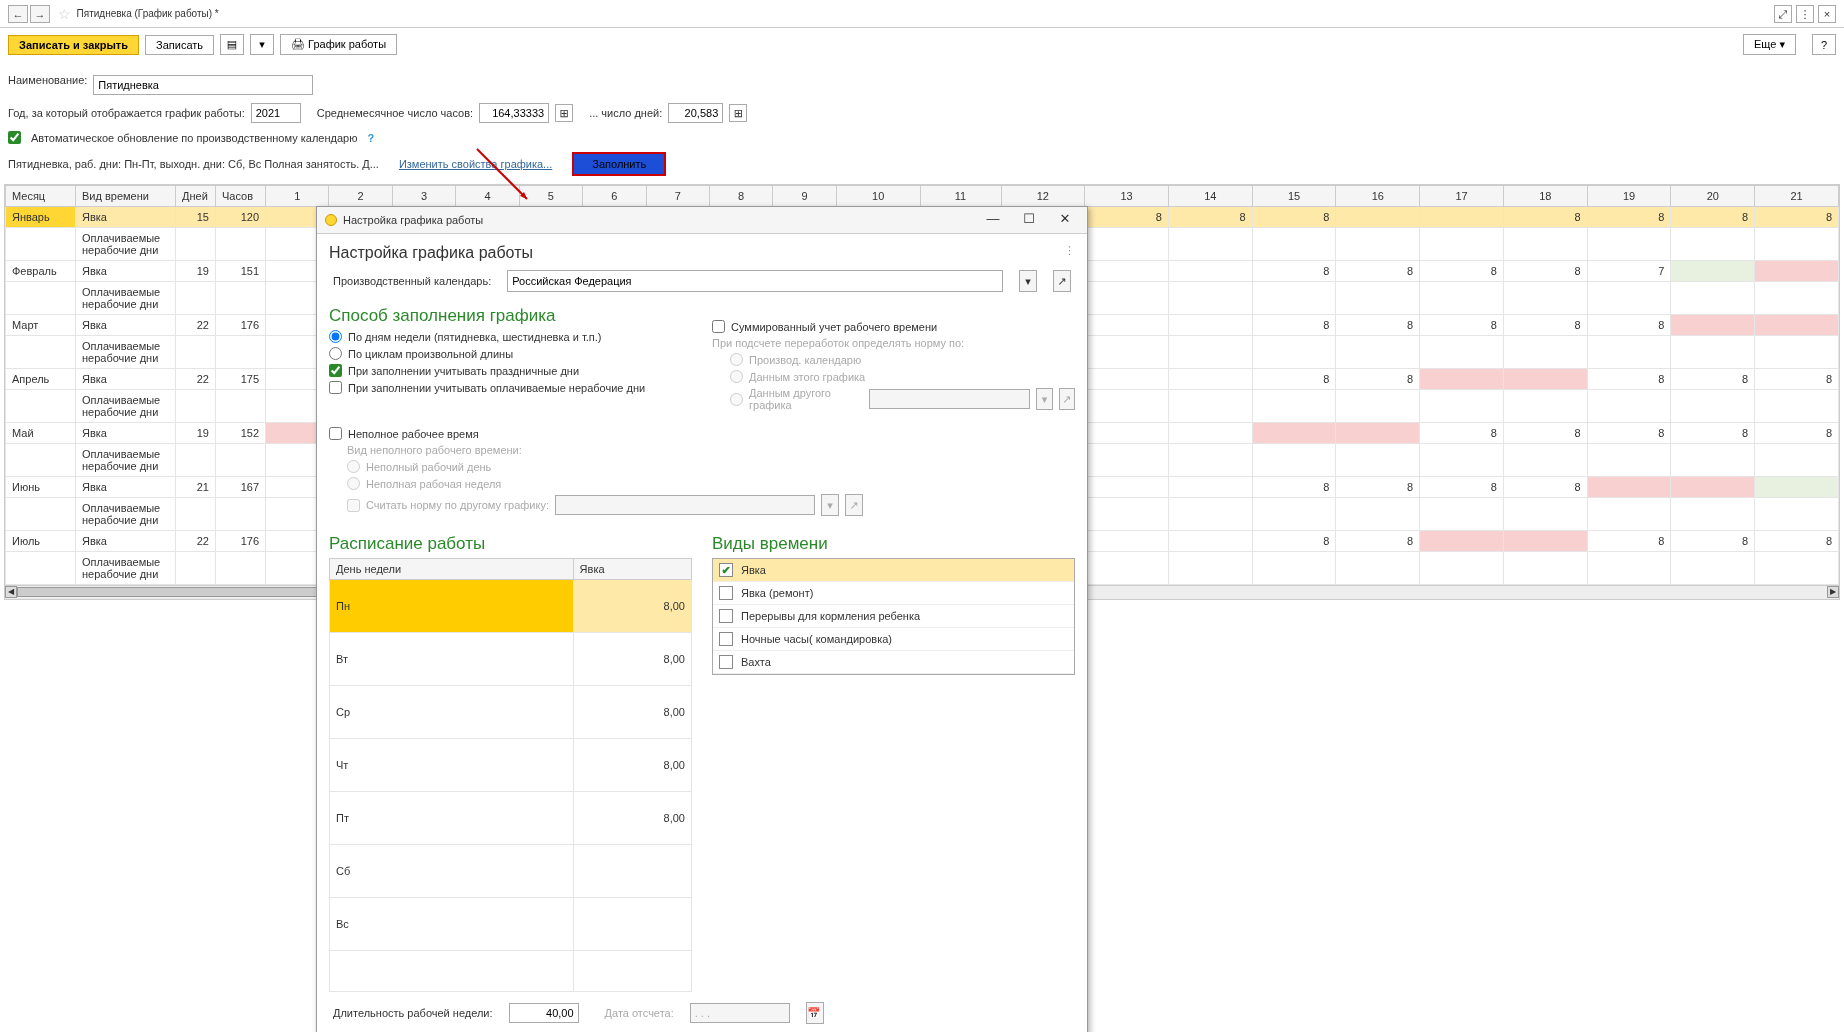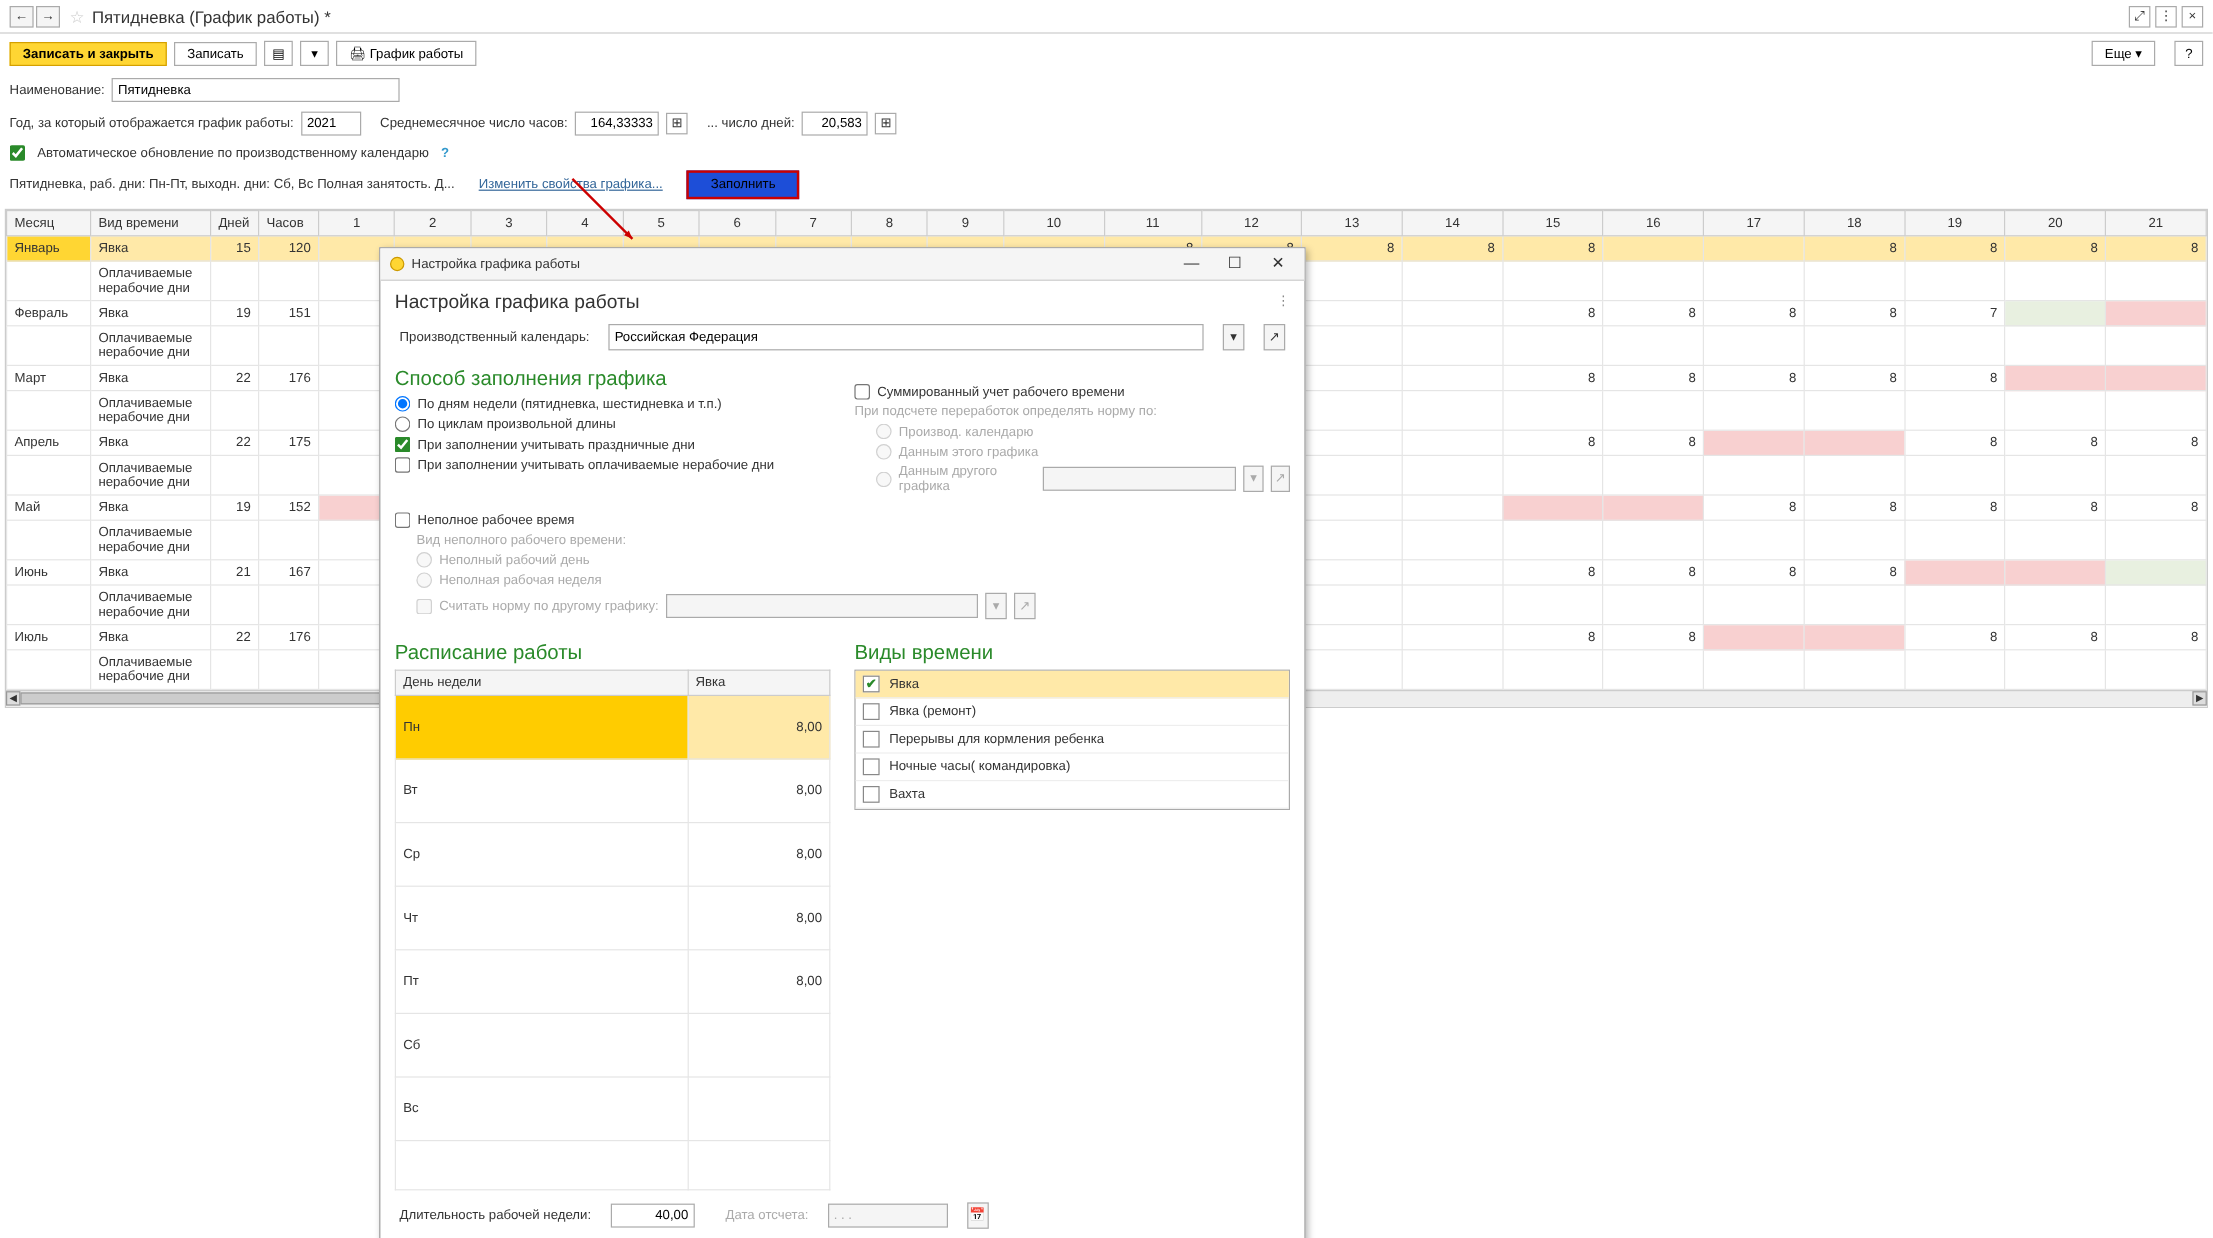--- a/index.html
+++ b/index.html
@@ -2,21 +2,21 @@
 <html><head>
 <meta charset="utf-8">
 <style>
 * { box-sizing: border-box; margin: 0; padding: 0; font-family: Arial, sans-serif; font-size: 11px; }
 body { background: #fff; color: #333; position: relative; width: 1844px; height: 1032px; overflow: hidden; }
 
 
 .app-header { display: flex; align-items: center; padding: 4px 8px; border-bottom: 1px solid #ccc; height: 28px; }
 .nav-btn { width: 20px; height: 18px; border: 1px solid #aaa; background: #f5f5f5; margin-right: 2px; text-align: center; line-height: 16px; cursor: pointer; }
 .star-icon { margin: 0 6px; color: #ccc; font-size: 14px; }
-.page-title { font-size: 14px; }
+.page-title { font-size: 10px; }
 .header-right { margin-left: auto; display: flex; gap: 4px; }
 .icon-btn { width: 18px; height: 18px; border: 1px solid #aaa; background: #fff; text-align: center; line-height: 16px; cursor: pointer; }
 
 
 .toolbar { display: flex; align-items: center; padding: 6px 8px; gap: 6px; }
 .btn { border: 1px solid #aaa; background: #fff; padding: 3px 10px; cursor: pointer; }
 .btn-primary { background: #ffd633; border-color: #d4a000; font-weight: bold; }
 .btn-icon { width: 24px; padding: 3px 0; text-align: center; }
 .toolbar-right { margin-left: auto; display: flex; gap: 16px; }
 
@@ -113,21 +113,21 @@
   <button class="btn btn-icon">▾</button>
   <button class="btn">🖨 График работы</button>
   <div class="toolbar-right">
     <button class="btn">Еще ▾</button>
     <button class="btn btn-icon">?</button>
   </div>
 </div>
 
 <div class="form-row">
   <span class="form-label">Наименование:</span>
-  <input class="text-input" style="width: 240px;" value="Пятидневка">
+  <input class="text-input" style="width: 220px; margin-top: 10px;" value="Пятидневка">
 </div>
 
 <div class="form-row">
   <span class="form-label">Год, за который отображается график работы:</span>
   <input class="text-input spin" value="2021" style="">
   <span style="margin-left:10px">Среднемесячное число часов:</span>
   <input class="text-input num-input" value="164,33333" style="">
   <span class="icon-btn">⊞</span>
   <span style="margin-left:10px">... число дней:</span>
   <input class="text-input num-input" style="width: 55px;" value="20,583">

